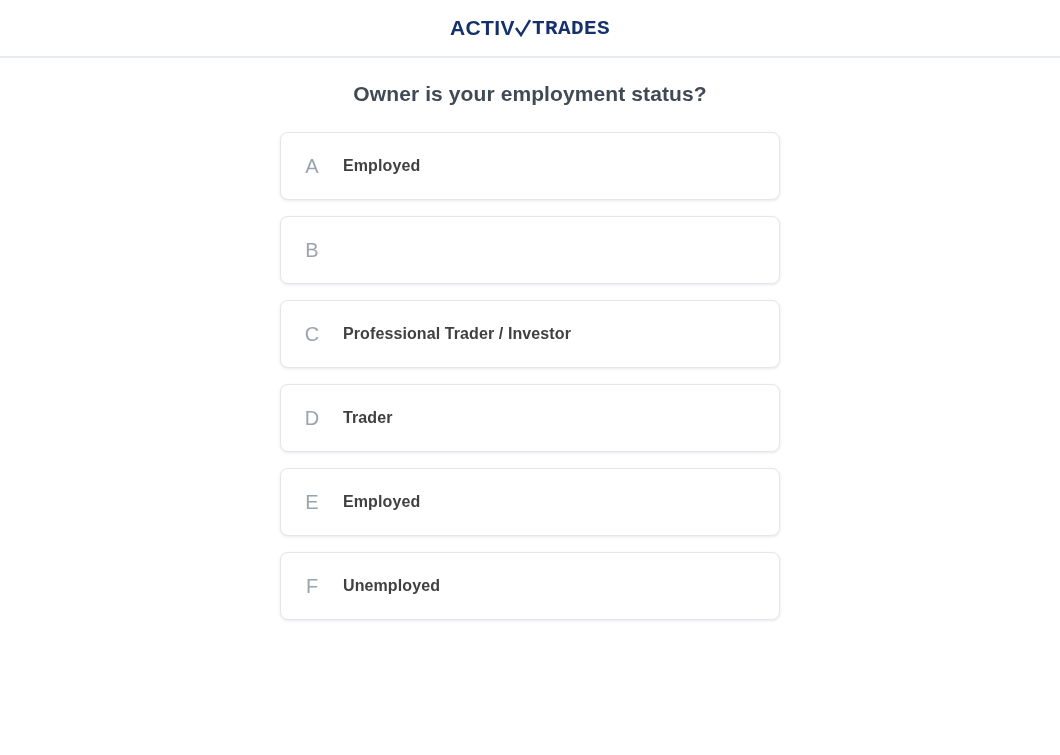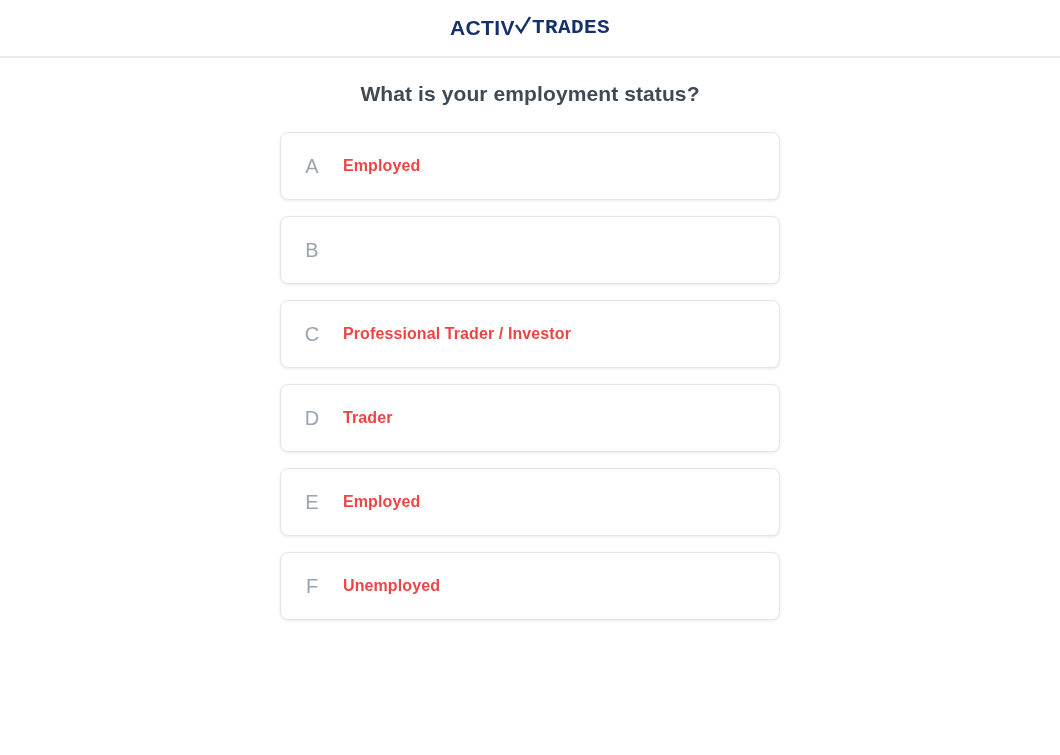--- a/index.html
+++ b/index.html
@@ -20,20 +20,21 @@
     height: 56px;
     background: #ffffff;
     border-bottom: 2px solid #e9ecef;
     display: flex;
     align-items: center;
     justify-content: center;
     position: relative;
   }
   .brand {
     display: flex;
+    align-items: center;
     letter-spacing: 0.5px;
     font-weight: bold;
     font-size: 21px;
     color: #16306b;
     font-family: "Liberation Serif", serif;
   }
   .brand .word-activ {
     font-family: "Liberation Sans", sans-serif;
     font-weight: bold;
     font-size: 21px;
@@ -87,41 +88,41 @@
     width: 62px;
     text-align: center;
     font-size: 20px;
     color: #9aa4af;
     font-weight: normal;
     flex: 0 0 62px;
   }
   .option-label {
     font-size: 16px;
     font-weight: bold;
-    color: #ef4444;
+    color: #404040;
     letter-spacing: 0.1px;
   }
 </style>
 </head>
 <body>
 
 <div class="header">
   <div class="brand">
     <span class="word-activ">ACTIV</span>
     <span class="check">
       <svg width="16" height="18" viewBox="0 0 16 18">
         <path d="M1 9 L6 16 L15 1" stroke="#16306b" stroke-width="2.4" fill="none"></path>
       </svg>
     </span>
     <span class="word-trades">TRADES</span>
   </div>
 </div>
 
 <div class="main">
-  <h1 class="question">What is your employment status?</h1>
+  <h1 class="question">Owner is your employment status?</h1>
 
   <div class="options">
 
     <div class="option">
       <span class="option-key">A</span>
       <span class="option-label">Employed</span>
     </div>
 
     <div class="option">
       <span class="option-key">B</span>

